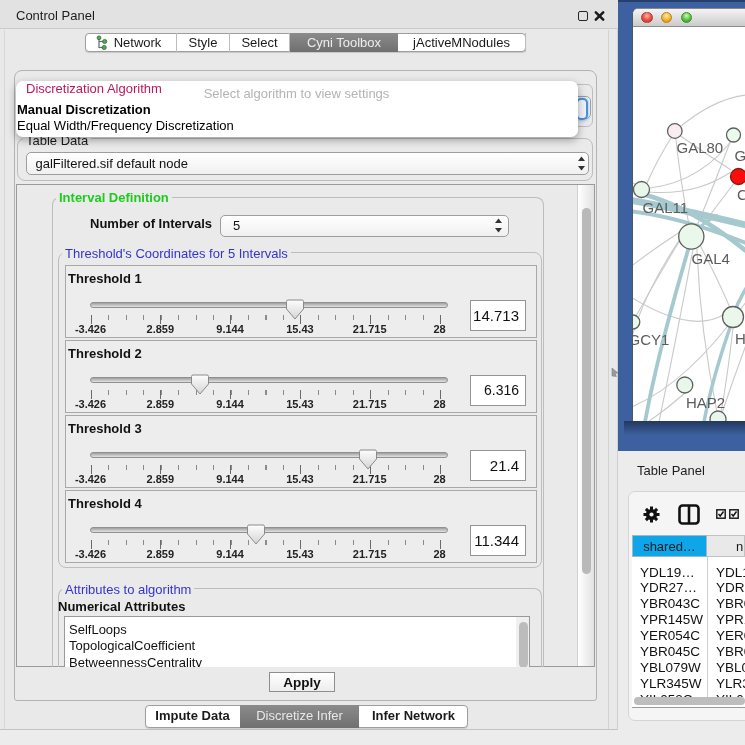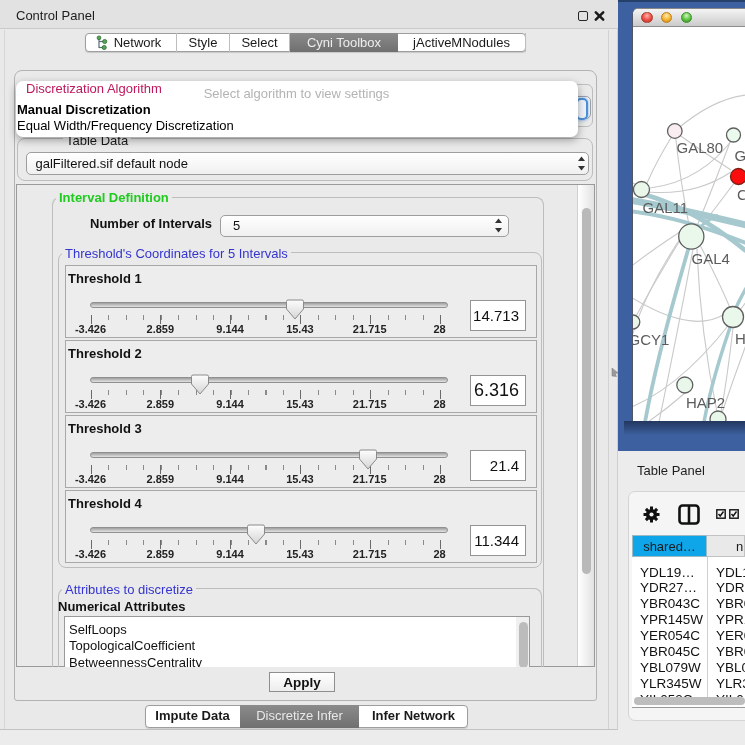--- a/index.html
+++ b/index.html
@@ -151,21 +151,21 @@
 <circle cx="3" cy="2.8" r="1.9"></circle>
       <circle cx="8.7" cy="6.5" r="2.1"></circle>
       <circle cx="8.2" cy="12.5" r="2.1"></circle>
     </g>
   </svg>
 <div class="abs" style="left:13.5px;top:69.5px;width:583px;height:631px;background:#eaeaea;border:1px solid #b3b3b3;border-radius:8px 8px 3px 3px;"></div>
 <div class="fs" style="left:20px;top:84px;width:572.5px;height:42.5px;border-radius:6px;"></div>
 <div class="abs" style="left:560px;top:95.5px;width:31px;height:23px;background:#fff;border:1px solid #a0a0a0;border-radius:0 5px 5px 0;"></div>
 <div class="abs" style="left:576px;top:98px;width:11.5px;height:21.5px;border-radius:5px;background:#eef4fa;border:2.6px solid #4e90d5;box-shadow:0 0 3px 1px rgba(90,150,215,0.55);"></div>
 <div class="fs" style="left:17px;top:137.5px;width:576px;height:43px;"></div>
-<div class="leg" style="left:23px;top:132.5px;color:#1a1a1a;margin-left:40px;">Table Data</div>
+<div class="leg" style="left:23px;top:132.5px;color:#1a1a1a;">Table Data</div>
 <div class="abs" style="left:25.5px;top:152px;width:563px;height:23px;background:linear-gradient(#ffffff,#f0f0f0);border:1px solid #9e9e9e;border-radius:5px;font-size:13px;color:#111;line-height:21px;padding-left:9px;">galFiltered.sif default node</div>
 <svg class="abs" style="left:576.5px;top:156px;" width="9" height="15" viewBox="0 0 9 15">
 <path d="M4.5,0.5 L8,5 L1,5 Z" fill="#333"></path>
     <path d="M4.5,14.5 L8,10 L1,10 Z" fill="#333"></path>
   </svg>
 <div class="abs" style="left:16px;top:184px;width:579px;height:483px;background:#eaeaea;border:1px solid #9a9a9a;"></div>
 <div class="abs" style="left:577px;top:185px;width:17px;height:481px;background:linear-gradient(to right,#ffffff,#e2e2e2);border-left:1px solid #d0d0d0;"></div>
 <div class="abs" style="left:581.5px;top:208px;width:9px;height:366px;background:#b9b9b9;border-radius:4.5px;"></div>
 <div class="fs" style="left:52px;top:196.5px;width:492px;height:470px;border-bottom:none;border-radius:8px 8px 0 0;"></div>
 <div class="leg" style="left:56px;top:190px;color:#1ecb1e;font-weight:bold;">Interval Definition</div>
@@ -221,21 +221,21 @@
 <div class="abs" style="left:409.5px;top:398px;width:60px;text-align:center;font-size:11px;font-weight:bold;color:#222;">28</div>
 <svg class="abs" style="left:190.5px;top:374px;" width="18" height="21" viewBox="0 0 18 21">
 <path d="M2,1 h14 q1.5,0 1.5,1.5 v7.5 L9,20 L0.5,10 V2.5 q0,-1.5 1.5,-1.5 Z" fill="url(#thg)" stroke="#8a8a8a" stroke-width="1"></path>
 <defs>
       <linearGradient id="thg" x1="0" y1="0" x2="0" y2="1">
         <stop offset="0" stop-color="#fdfdfd"></stop>
         <stop offset="1" stop-color="#d5d5d5"></stop>
       </linearGradient>
     </defs>
   </svg>
-<div class="abs" style="left:470px;top:375px;width:56px;height:31px;background:#fff;border:1px solid #949494;font-size:18px;color:#111;text-align:right;line-height:29px;padding-right:6px;">6.316</div>
+<div class="abs" style="left:470px;top:375px;width:56px;height:31px;background:#fff;border:1px solid #949494;font-size:14px;color:#111;text-align:right;line-height:29px;padding-right:6px;">6.316</div>
 <div class="abs" style="left:65px;top:415px;width:472px;height:73px;background:#ededed;border:1px solid #a8a8a8;"></div>
 <div class="abs" style="left:68px;top:421px;font-size:13px;font-weight:bold;color:#111;">Threshold 3</div>
 <div class="abs" style="left:90px;top:452px;width:358px;height:6px;border-radius:3px;background:linear-gradient(#9f9f9f,#e3e3e3);border:0.5px solid #909090;"></div>
 <div class="abs" style="left:90.5px;top:465px;width:352px;height:5px;background:repeating-linear-gradient(to right,#8a8a8a 0 1px,transparent 1px 17.45px);"></div>
 <div class="abs" style="left:90.5px;top:465px;width:1px;height:9px;background:#6a6a6a;"></div>
 <div class="abs" style="left:160.3px;top:465px;width:1px;height:9px;background:#6a6a6a;"></div>
 <div class="abs" style="left:230.1px;top:465px;width:1px;height:9px;background:#6a6a6a;"></div>
 <div class="abs" style="left:299.9px;top:465px;width:1px;height:9px;background:#6a6a6a;"></div>
 <div class="abs" style="left:369.7px;top:465px;width:1px;height:9px;background:#6a6a6a;"></div>
 <div class="abs" style="left:439.5px;top:465px;width:1px;height:9px;background:#6a6a6a;"></div>
@@ -275,21 +275,21 @@
 <path d="M2,1 h14 q1.5,0 1.5,1.5 v7.5 L9,20 L0.5,10 V2.5 q0,-1.5 1.5,-1.5 Z" fill="url(#thg)" stroke="#8a8a8a" stroke-width="1"></path>
 <defs>
       <linearGradient id="thg" x1="0" y1="0" x2="0" y2="1">
         <stop offset="0" stop-color="#fdfdfd"></stop>
         <stop offset="1" stop-color="#d5d5d5"></stop>
       </linearGradient>
     </defs>
   </svg>
 <div class="abs" style="left:470px;top:525px;width:56px;height:31px;background:#fff;border:1px solid #949494;font-size:15px;color:#111;text-align:right;line-height:29px;padding-right:6px;">11.344</div>
 <div class="fs" style="left:58px;top:588px;width:484px;height:79px;border-bottom:none;border-radius:8px 8px 0 0;"></div>
-<div class="leg" style="left:62px;top:582px;color:#3434d0;">Attributes to discretize</div>
+<div class="leg" style="left:62px;top:582px;color:#3434d0;">Attributes to algorithm</div>
 <div class="abs" style="left:58px;top:599px;font-size:13px;font-weight:bold;color:#111;">Numerical Attributes</div>
 <div class="abs" style="left:64px;top:616px;width:466px;height:51px;background:#fff;border:1px solid #999;border-bottom:none;overflow:hidden;">
 <div class="abs" style="left:4px;top:5.0px;font-size:13px;color:#111;">SelfLoops</div>
 <div class="abs" style="left:4px;top:21.3px;font-size:13px;color:#111;">TopologicalCoefficient</div>
 <div class="abs" style="left:4px;top:37.6px;font-size:13px;color:#111;">BetweennessCentrality</div>
 <div class="abs" style="left:451px;top:0;width:15px;height:51px;background:#f0f0f0;"></div>
 <div class="abs" style="left:454px;top:5px;width:9px;height:46px;background:#bcbcbc;border-radius:4.5px;"></div>
 </div>
 <div class="abs" style="left:269px;top:672px;width:66px;height:20px;background:linear-gradient(#ffffff,#ededed);border:1px solid #8e8e8e;border-radius:0;font-size:13.5px;font-weight:bold;color:#111;text-align:center;line-height:19px;">Apply</div>
 <div class="abs" style="left:145px;top:705px;width:323px;height:23px;background:#fff;border:1px solid #9e9e9e;border-radius:4px;box-shadow:0 1px 1px rgba(0,0,0,0.12);overflow:hidden;"></div>

